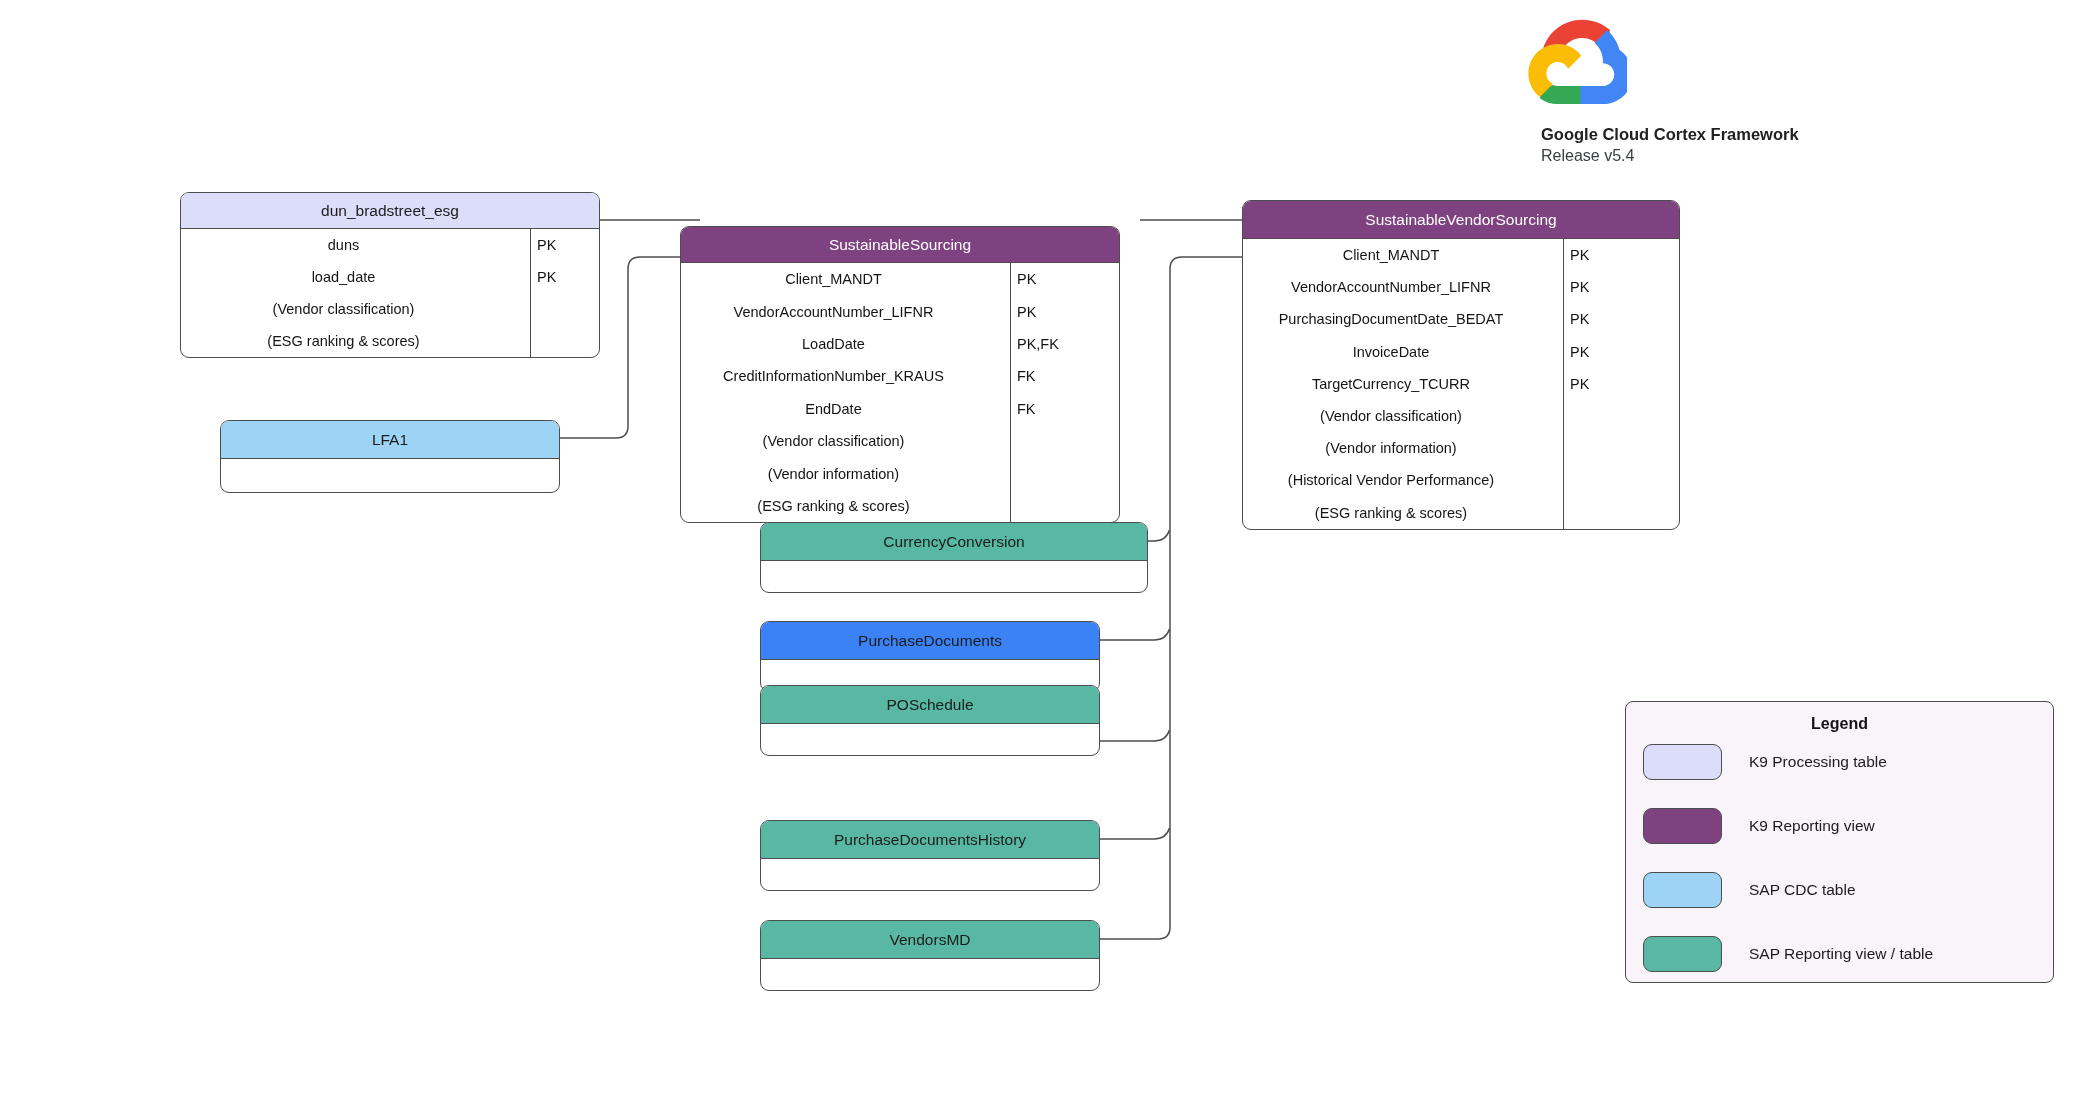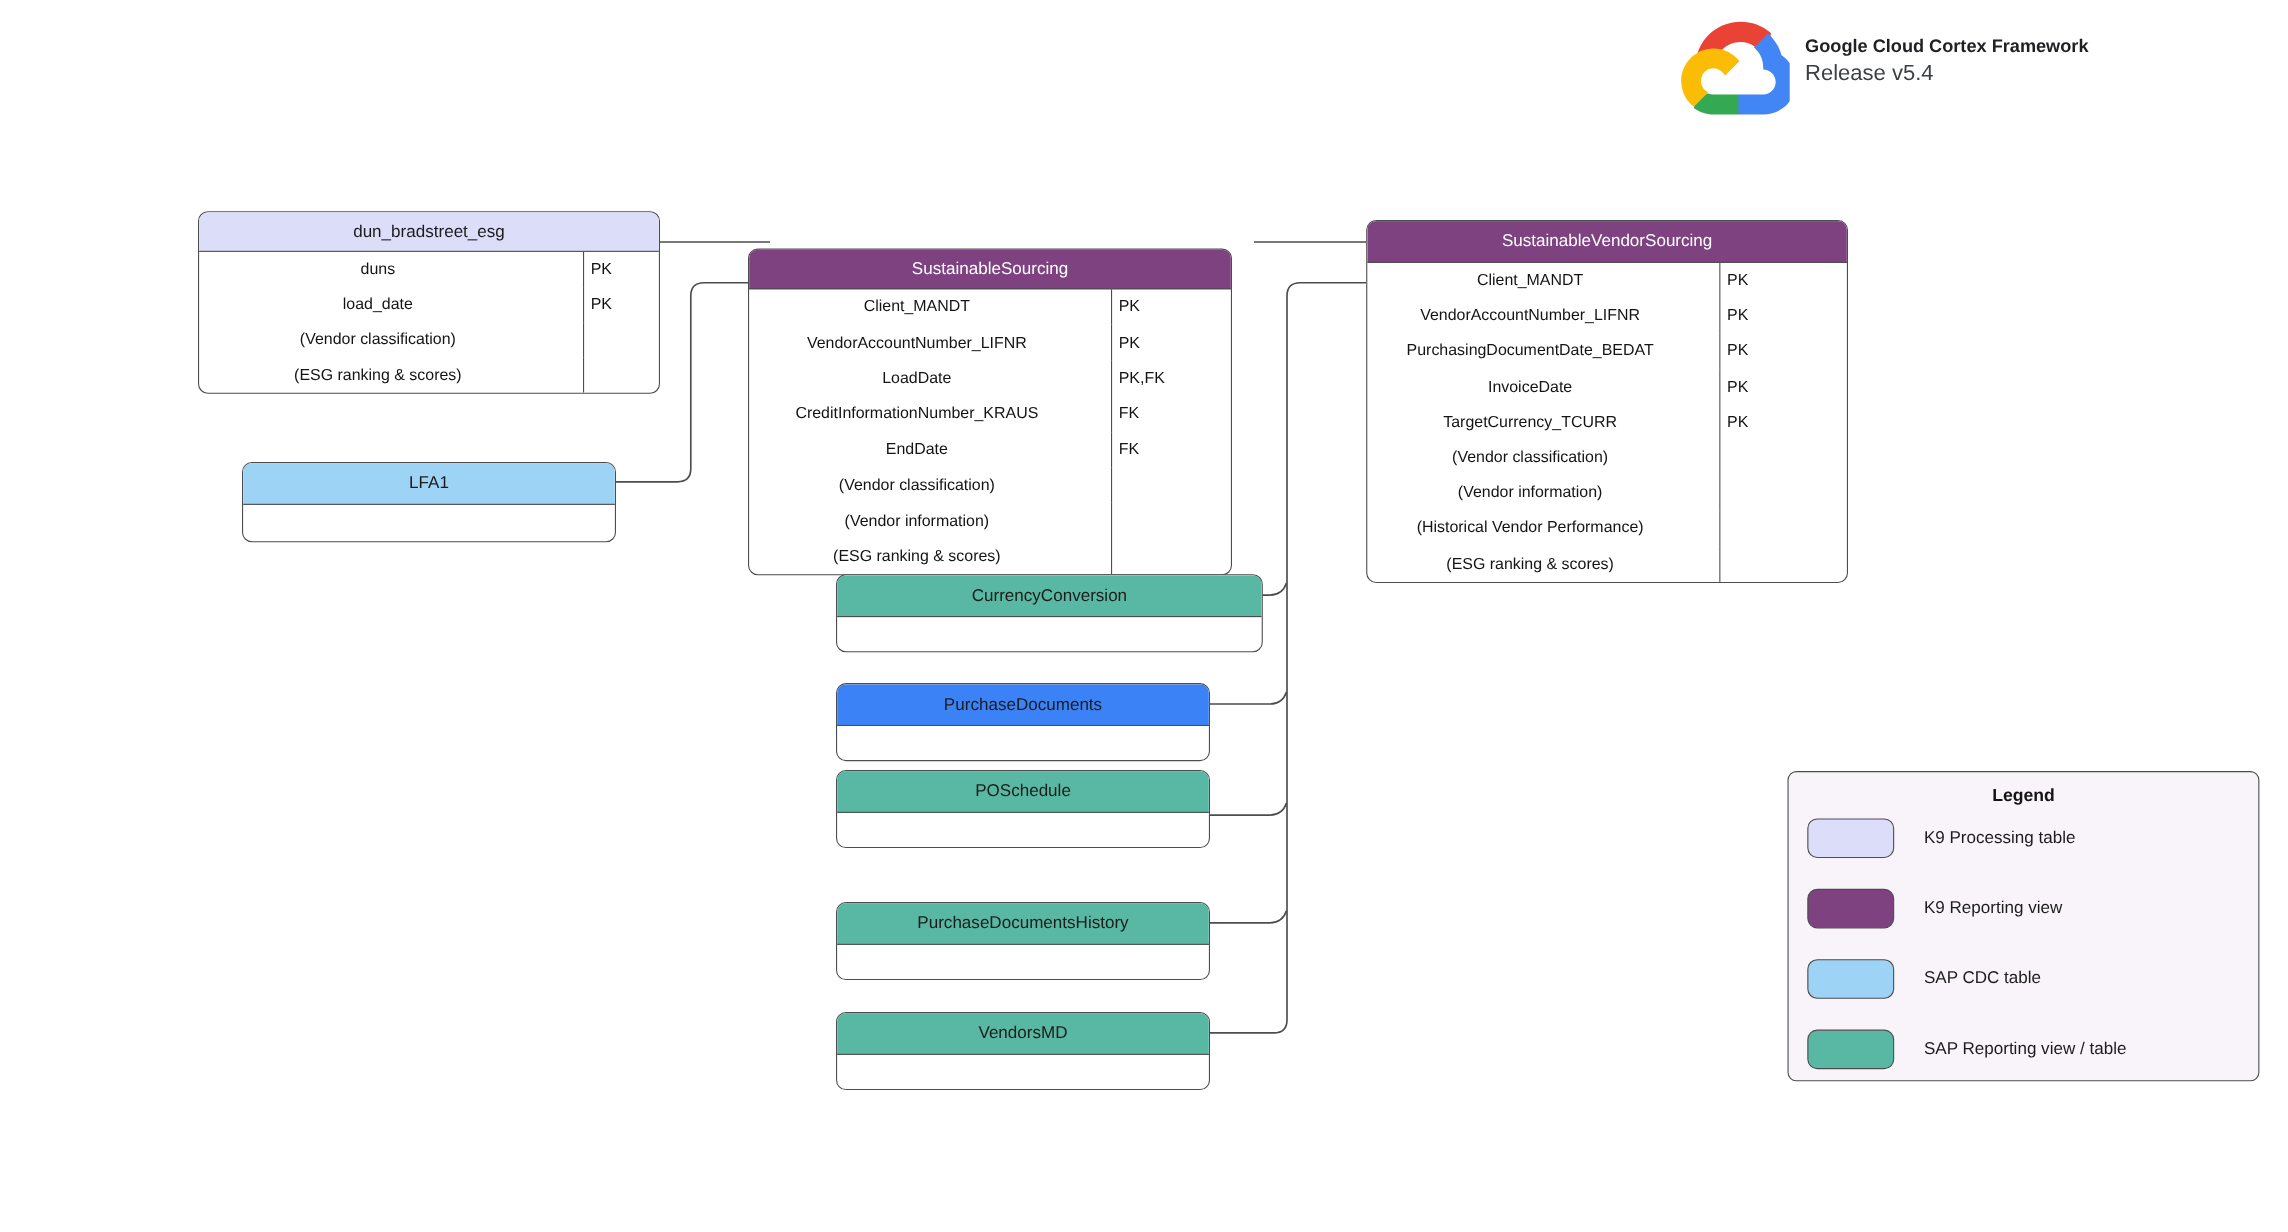--- a/index.html
+++ b/index.html
@@ -27,25 +27,25 @@
     flex:1; display:flex; align-items:center; justify-content:center;
     font-size:14.5px; color:#141414; white-space:nowrap;
   }
   .tcell-key {
     width:var(--keyw,70px); border-left:1.4px solid #4d4d4d;
     display:flex; align-items:center; padding-left:6px;
     font-size:14.5px; color:#141414; white-space:nowrap;
   }
 
   
-  .brand { position:absolute; left:1527px; top:14px; display:flex; align-items:flex-start; }
+  .brand { position:absolute; left:1527px; top:14px; display:flex; align-items:flex-start;flex-direction:column; }
   .brand svg { display:block; }
   .brand-text { margin-left:14px; margin-top:18px; }
   .brand-title { font-size:16.5px; font-weight:bold; color:#202124; line-height:1.25; }
-  .brand-sub { font-size:20px; color:#3c4043; line-height:1.4; }
+  .brand-sub { font-size:16px; color:#3c4043; line-height:1.4; }
 
   
   .legend {
     position:absolute; left:1625px; top:701px; width:429px; height:282px;
     background:#f8f4f9; border:1.5px solid #4d4d4d; border-radius:8px;
     padding-top:13px;
   }
   .legend-title { text-align:center; font-size:16px; font-weight:bold; color:#141414; }
   .legend-items { margin-top:11px; margin-left:17px; }
   .legend-row { display:flex; align-items:center; height:36px; margin-bottom:28px; }
@@ -204,21 +204,21 @@
       <div class="tbl-hdr" style="background: #3b82f6;">
         <span>PurchaseDocuments</span>
       </div>
       <div class="tbl-body">
         <div class="trow">
           <div class="tcell-name"></div>
         </div>
       </div>
     </div>
 
-  <div class="etable" style="left:760px; top:700px; width:340px; --hdrh:38px; --rowh:31px;">
+  <div class="etable" style="left:760px; top:685px; width:340px; --hdrh:38px; --rowh:31px;">
       <div class="tbl-hdr" style="background: rgb(88, 184, 163);">
         <span>POSchedule</span>
       </div>
       <div class="tbl-body">
         <div class="trow">
           <div class="tcell-name"></div>
         </div>
       </div>
     </div>
 

